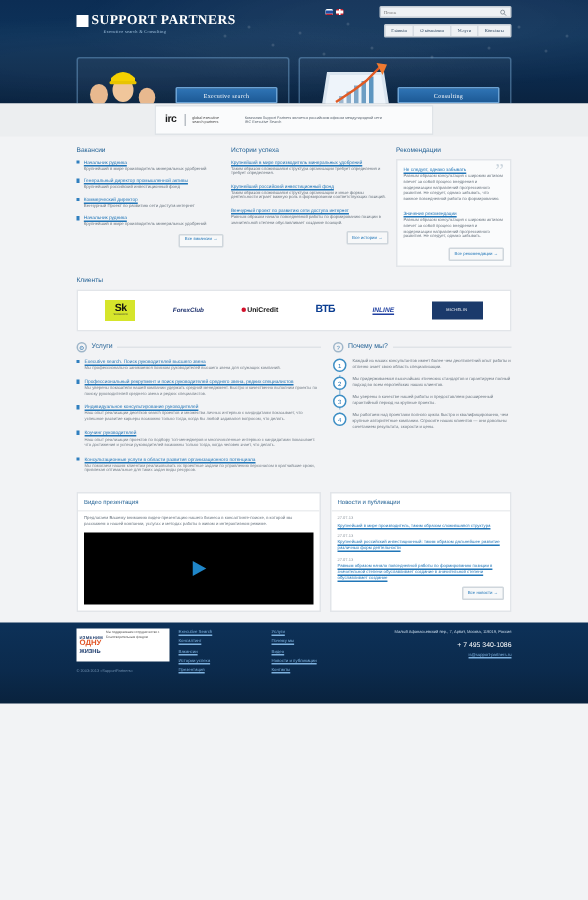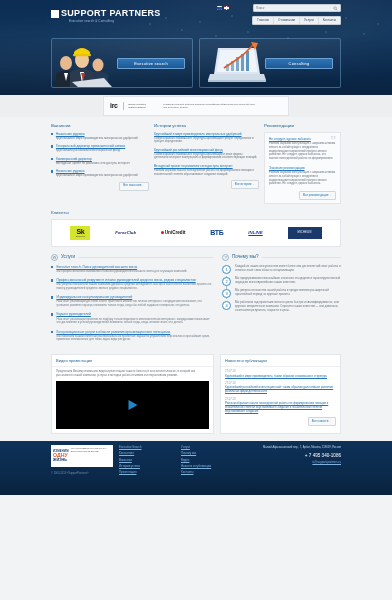--- a/index.html
+++ b/index.html
@@ -6,23 +6,24 @@
   body {
     width:392px; height:600px; overflow:hidden;
     font-family:"Liberation Sans", sans-serif;
     font-size:3.1px; line-height:1.35;
     background:#f2f3f5; color:#3a4450;
   }
   .page { width:392px; height:600px; position:relative; }
 
   
   .header {
-    position:relative; height:95px;
+    position:relative; height:69px;
     background:linear-gradient(180deg,#0c2d54 0%,#0d3259 35%,#0b2a4d 70%,#0a2340 100%);
     overflow:hidden;
+    font-family:Liberation Serif, serif;
   }
   .header .map {
     position:absolute; inset:0;
     background:
       radial-gradient(ellipse at 70% 20%, rgba(255,255,255,.07) 0 22%, transparent 60%),
       radial-gradient(ellipse at 20% 60%, rgba(255,255,255,.05) 0 18%, transparent 55%);
     opacity:.8;
   }
   .header .mapdots{position:absolute; left:120px; top:4px; width:270px; height:60px; opacity:.13;}
   .wrap { width:290px; margin:0 auto; position:relative; }

